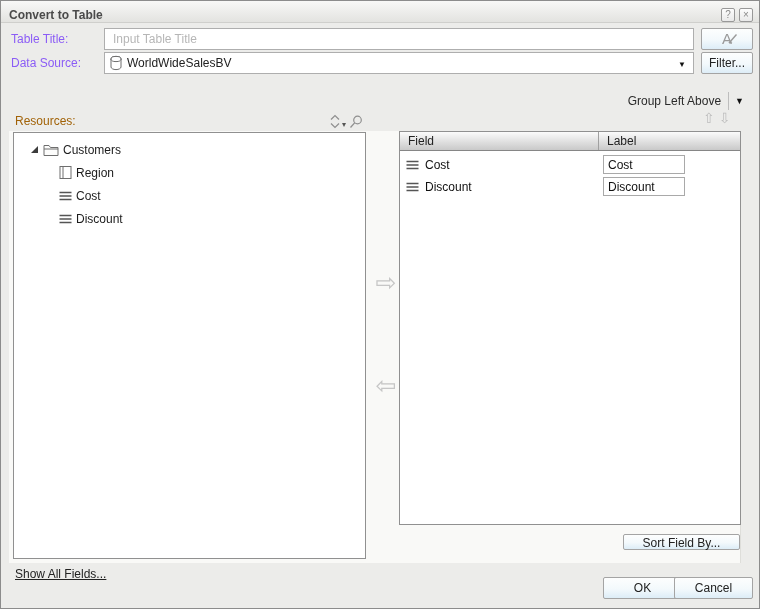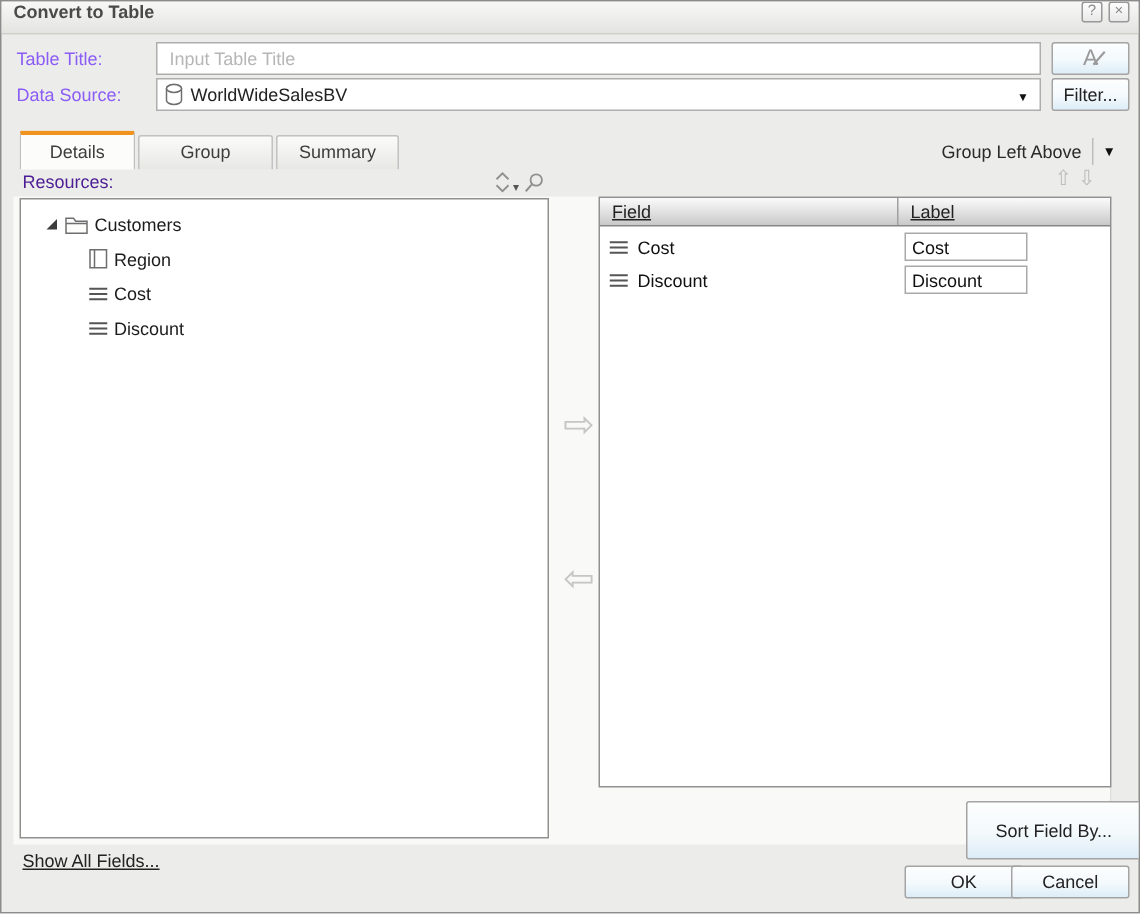--- a/index.html
+++ b/index.html
@@ -8,21 +8,21 @@
     position:relative;width:760px;height:609px;
     background:#ececе9;background-color:#ececea;
     border:1px solid #8c8c8c;
     font-family:"Liberation Sans",sans-serif;font-size:12px;color:#222;
     overflow:hidden;
   }
   
   .titlebar{position:absolute;left:0;top:0;width:100%;height:22px;
     background:linear-gradient(#f8f8f7,#e3e3e0);
     border-bottom:1px solid #cfcfcc;
-    display:flex;align-items:flex-start;padding:0 6px 0 8px;}
+    display:flex;align-items:flex-end;padding:0 6px 0 8px;}
   .title-text{font-weight:bold;color:#4a4a4a;flex:1;}
   .tb-btn{width:14px;height:14px;margin-left:4px;border:1px solid #989898;border-radius:2px;
     background:linear-gradient(#fdfdfd,#e9e9e9);
     color:#8a8a8a;font-size:10px;line-height:12px;text-align:center;cursor:default;}
   
   .form-label{position:absolute;left:10px;height:22px;line-height:22px;color:#8b5cf6;}
   .text-input{position:absolute;left:103px;width:590px;height:22px;
     border:1px solid #aeaeae;background:#fff;padding:0 8px;
     font:inherit;color:#be185d;}
   .text-input::placeholder{color:#b6b6b6;}
@@ -46,53 +46,53 @@
     border-top:3px solid #F0921E;border-color:#bfbfbf;border-top-color:#F0921E;
     background:#fcfcfb;}
   .tab.t0{width:77px}.tab.t1{width:90px}.tab.t2{width:82px}
   .group-pos{position:absolute;right:15px;top:90px;height:20px;
     display:flex;align-items:center;color:#2a2a2a;}
   .group-pos .sep{width:1px;height:18px;background:#bdbdbd;margin:0 6px 0 7px;}
   .group-pos .gp-arrow{font-size:9px;color:#111;}
   
   .content-bg{position:absolute;left:8px;top:130px;width:732px;height:432px;
     background:#f9f9f7;border-right:1px solid #dededa;}
-  .resources-label{position:absolute;left:14px;top:111px;height:19px;line-height:19px;color:#4c1d95;}
+  .resources-label{position:absolute;left:14px;top:111px;height:19px;line-height:19px;color:#a16207;}
   .res-icons{position:absolute;left:328px;top:111px;display:flex;align-items:flex-end;height:17px;}
   .tiny-drop{font-size:8px;color:#555;margin:0 3px 0 1px;line-height:8px;}
   
   .tree-panel{position:absolute;left:12px;top:131px;width:353px;height:427px;
     background:#fff;border:1px solid #909090;padding-top:5px;overflow:hidden;}
   .tree-row{height:23px;display:flex;align-items:center;color:#1c1c1c;}
   .tree-row.parent{padding-left:17px;}
   .tree-row.child{padding-left:45px;}
   .tri{width:0;height:0;border-bottom:7px solid #3c3c3c;border-left:7px solid transparent;
     margin-right:5px;}
   .tree-ico{margin-right:4px;display:inline-flex;}
   
   .mid-arrow{position:absolute;left:372px;width:26px;text-align:center;
     font-size:25px;color:#c6c6c6;cursor:default;}
   
   .fields-panel{position:absolute;left:398px;top:130px;width:342px;height:394px;
     background:#fff;border:1px solid #909090;}
   .fields-header{display:flex;height:19px;
     background:linear-gradient(#fbfbfb,#c9c9c9);
     border-bottom:1px solid #868686;color:#222;}
-  .fh-cell{line-height:18px;padding-left:8px;text-decoration:underline;}
+  .fh-cell{line-height:18px;padding-left:8px;}
   .fh-field{width:199px;border-right:1px solid #a0a0a0;}
   .fh-label{flex:1;}
   .field-rows{padding-top:3px;}
   .field-row{position:relative;height:22px;display:flex;align-items:center;padding-left:6px;color:#111;}
   .field-row .tree-ico{margin-right:6px;}
   .label-input{position:absolute;left:203px;top:1px;width:82px;height:19px;
     border:1px solid #a9a9a9;background:#fff;padding:0 4px;font:inherit;color:#111;}
   .updown{position:absolute;left:702px;top:109px;font-size:14px;color:#bdbdbd;
     letter-spacing:4px;cursor:default;}
   
-  .sort-btn{position:absolute;left:622px;top:533px;width:117px;height:39px;margin-left:21px;}
+  .sort-btn{position:absolute;left:622px;top:533px;width:117px;height:16px;}
   .link{position:absolute;left:14px;top:566px;color:#222;text-decoration:underline;cursor:pointer;}
   .ok-btn{position:absolute;left:586px;top:576px;width:79px;height:22px;margin-left:16px;}
   .cancel-btn{position:absolute;left:673px;top:576px;width:79px;height:22px;}
   svg{display:block;}
 </style>
 </head>
 <body>
 
 <div id="dialog">
 
@@ -118,25 +118,20 @@
         <ellipse cx="7" cy="4" rx="5" ry="2.6" fill="#fff" stroke="#6e6e6e"></ellipse>
         <path d="M2 4 V12 C2 13.4 4.2 14.6 7 14.6 C9.8 14.6 12 13.4 12 12 V4" fill="#fff" stroke="#6e6e6e"></path>
         <ellipse cx="7" cy="4" rx="5" ry="2.6" fill="#fff" stroke="#6e6e6e"></ellipse>
       </svg>
     </span>
     <span>WorldWideSalesBV</span>
     <span class="combo-arrow">▼</span>
   </div>
   <button class="btn side-btn" style="top:51px;">Filter...</button>
 
-  <div class="tabs">
-    <div class="tab t0 active">Details</div>
-    <div class="tab t1">Group</div>
-    <div class="tab t2">Summary</div>
-  </div>
 
   <div class="group-pos">
     <span>Group Left Above</span>
     <span class="sep"></span>
     <span class="gp-arrow">▼</span>
   </div>
 
   <div class="content-bg"></div>
 
   <span class="resources-label">Resources:</span>

